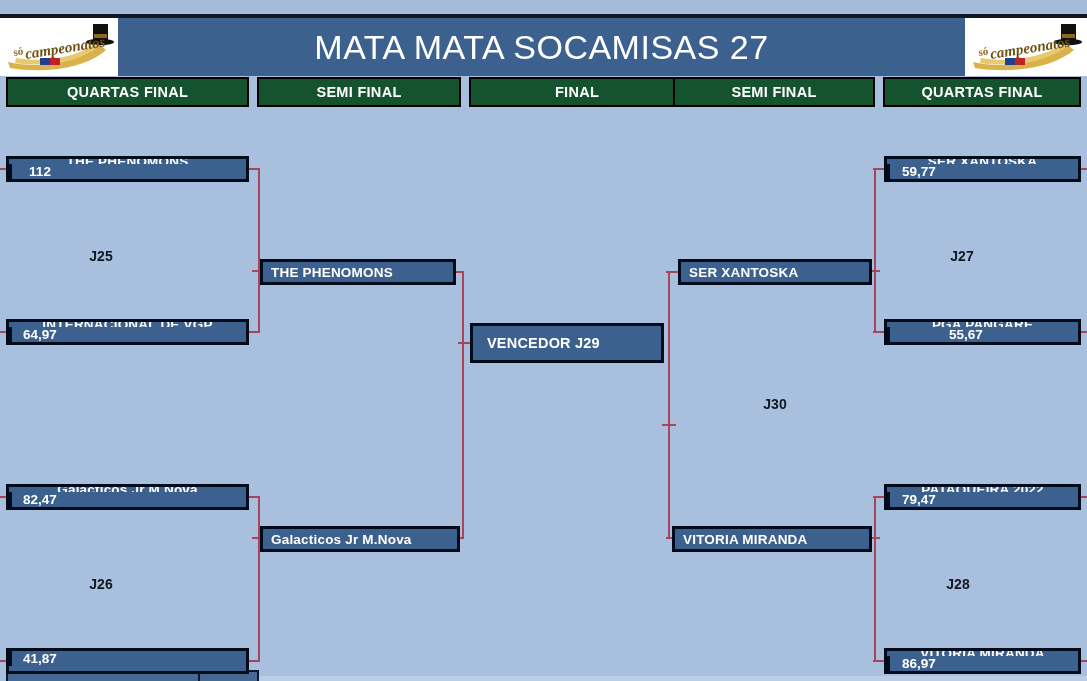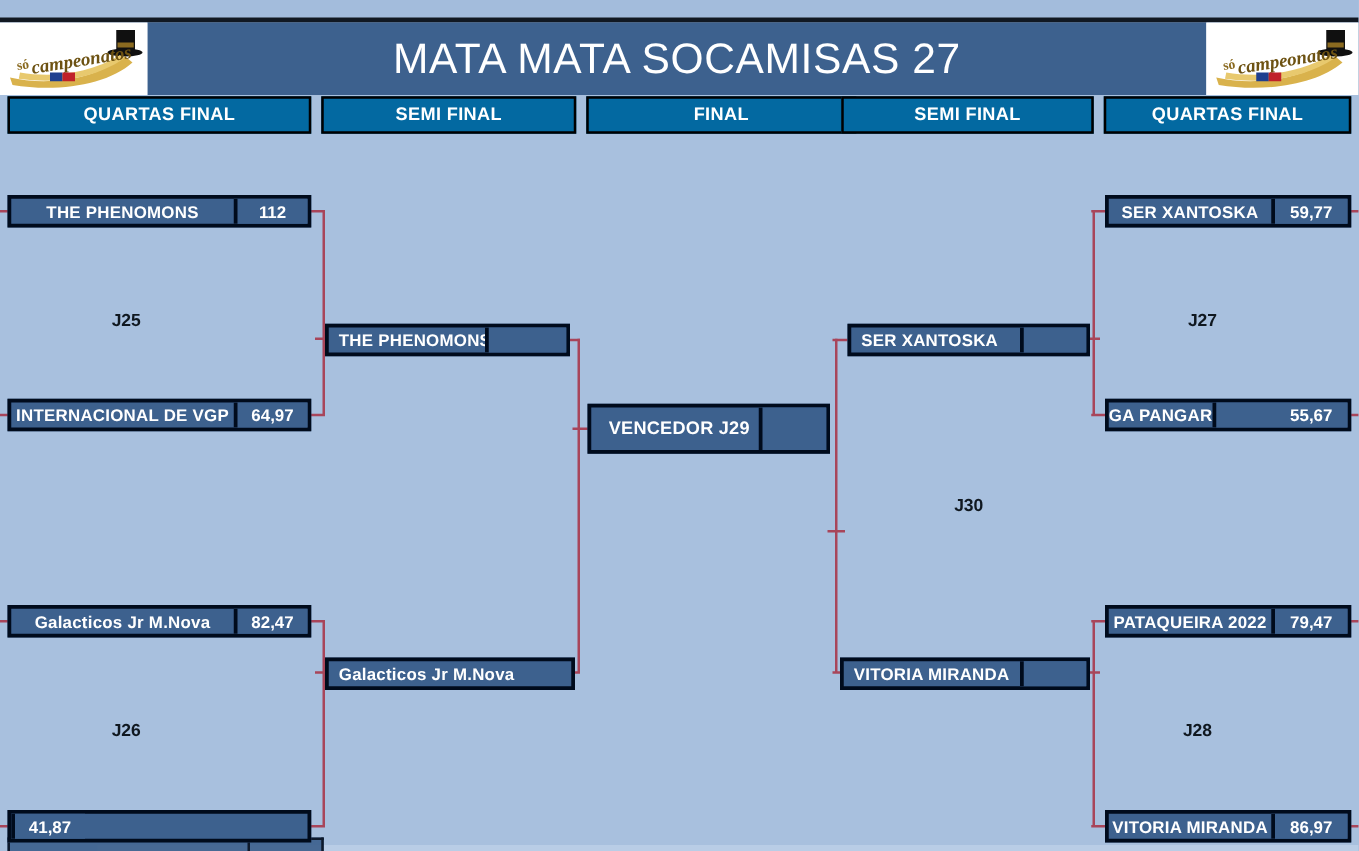--- a/index.html
+++ b/index.html
@@ -62,21 +62,21 @@
     overflow: hidden;
     flex: 0 0 auto;
   }
   .logo-box.right { width: 122px; }
   .logo-svg { display: block; width: 100%; height: 100%; }
 
   
   .round-hdr {
     position: absolute;
     height: 30px;
-    background: #0369a1;
+    background: #14532d;
     border: 2px solid #000000;
     box-sizing: border-box;
     color: #ffffff;
     font-size: 14.5px;
     font-weight: bold;
     display: flex;
     align-items: center;
     justify-content: center;
     letter-spacing: 0.3px;
     white-space: nowrap;
@@ -85,20 +85,21 @@
   
   .slot {
     position: absolute;
     height: 26px;
     border: 3px solid #000b1c;
     box-sizing: border-box;
     background: #3d618e;
     display: flex;
     align-items: stretch;
     z-index: 5;
+    flex-direction: column;
   }
   .slot .nm {
     flex: 1 1 auto;
     display: flex;
     align-items: center;
     justify-content: center;
     color: #ffffff;
     font-size: 13.5px;
     font-weight: bold;
     white-space: nowrap;

